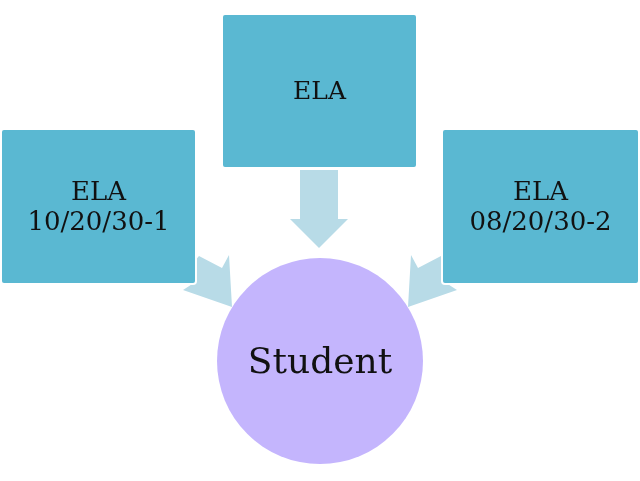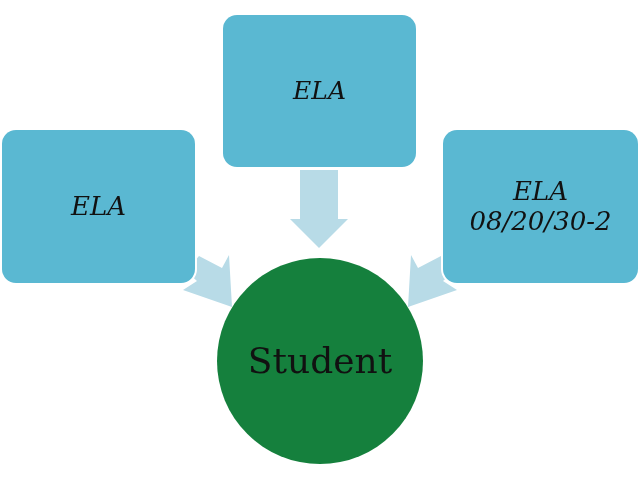--- a/index.html
+++ b/index.html
@@ -1,26 +1,25 @@
 <!DOCTYPE html>
 <html><head>
   <meta charset="utf-8">
   <style>
     html, body { margin: 0; padding: 0; background: #ffffff; }
     body { width: 640px; height: 481px; position: relative; overflow: hidden; }
     .canvas { position: absolute; left: 0; top: 0; width: 640px; height: 481px; }
     .box {
       position: absolute;
-      border-radius: 14px;
+      border-radius: 2px;
       display: flex; flex-direction: column; align-items: center; justify-content: center;
       font-family: "DejaVu Serif", "Liberation Serif", serif;
       color: #111111;
       text-align: right;
       box-shadow: 0 0 0 2px #ffffff;
-      font-style: italic;
     }
     .box span { display: block; line-height: 1.12; }
     .box-top { left: 223px; top: 15px; width: 193px; height: 152px; font-size: 25px; }
     .box-left { left: 2px; top: 130px; width: 193px; height: 153px; font-size: 26px; }
     .box-right { left: 443px; top: 130px; width: 195px; height: 153px; font-size: 26px; }
     .circle {
       position: absolute; left: 217px; top: 258px; width: 206px; height: 206px;
       border-radius: 50%;
       display: flex; flex-direction: column; align-items: center; justify-content: center;
       font-family: "DejaVu Serif", "Liberation Serif", serif;
@@ -42,24 +41,25 @@
 
     <polygon class="arrow" points="441,256 418,268 411,255 408,307 457,290 443,281 454,271" fill="#b8dbe7"></polygon>
   </svg>
 
   <div class="box box-top node" style="background: rgb(90, 184, 210); color: rgb(17, 17, 17);">
     <span>ELA</span>
   </div>
 
   <div class="box box-left node" style="background: rgb(90, 184, 210); color: rgb(17, 17, 17);">
     <span>ELA</span>
+    <span>10/20/30-1</span>
   </div>
 
   <div class="box box-right node" style="background: rgb(90, 184, 210); color: rgb(17, 17, 17);">
     <span>ELA</span>
     <span>08/20/30-2</span>
   </div>
 
-  <div class="circle node" style="background: #15803d; color: rgb(17, 17, 17);">
+  <div class="circle node" style="background: #c4b5fd; color: rgb(17, 17, 17);">
     <span>Student</span>
   </div>
 
 </div>
 
 </body></html>

